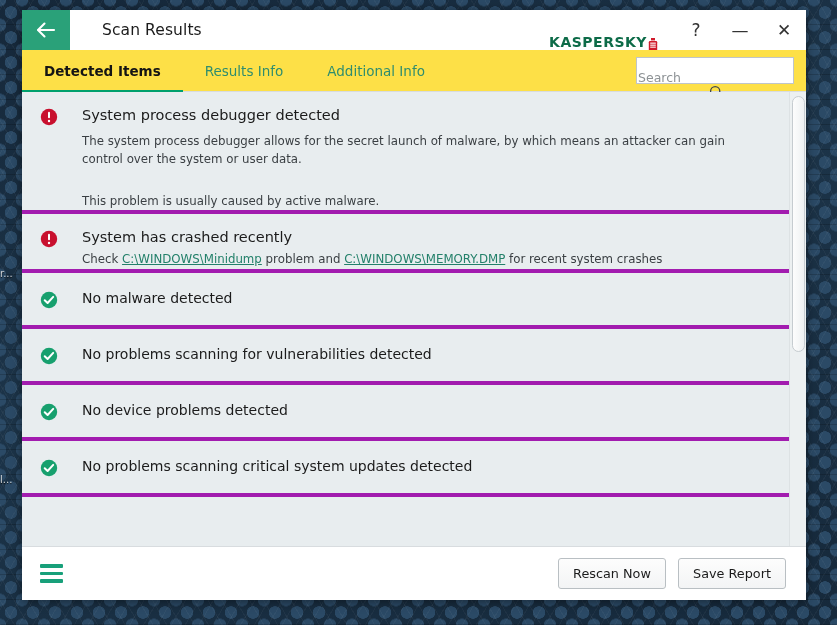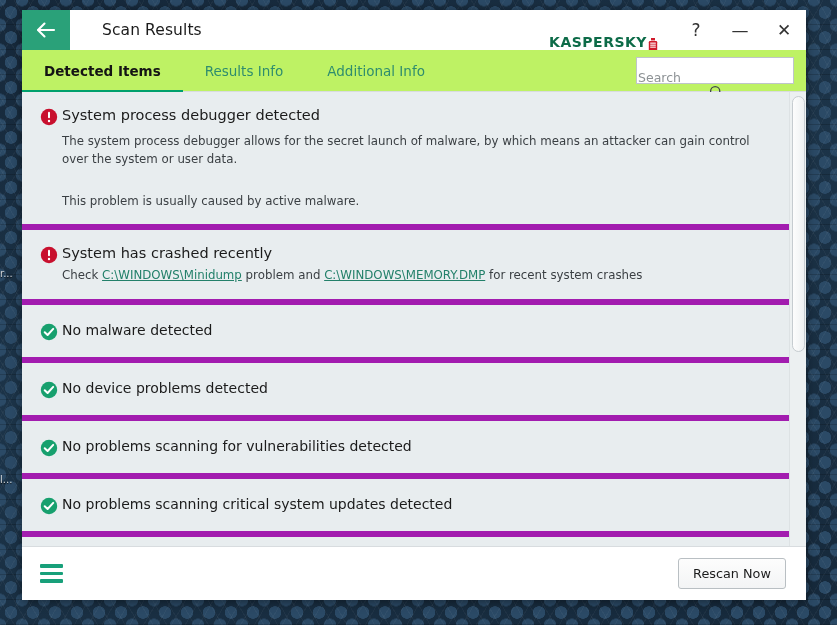--- a/index.html
+++ b/index.html
@@ -115,21 +115,21 @@
     justify-content: center;
     cursor: pointer;
     color: #333;
     font-size: 17px;
     line-height: 1;
   }
 
   
   .tabstrip {
     height: 42px;
-    background: #bef264;
+    background: #fde047;
     display: flex;
     align-items: center;
     padding: 0 0 0 0;
     border-bottom: 1px solid #d8dcdf;
     position: relative;
     flex: 0 0 auto;
   }
   .tab {
     position: relative;
     height: 42px;
@@ -179,25 +179,25 @@
     background: #e8edef;
     position: relative;
     overflow: hidden;
     display: flex;
   }
   .list {
     flex: 1 1 auto;
     overflow: hidden;
   }
   .result-row {
-    border-bottom: 6px solid #a21caf;
-    padding: 14px 20px 14px 18px;
+    border-bottom: 4px solid #a21caf;
+    padding: 14px 20px 0 18px;
     display: flex;
     align-items: flex-start;
-    gap: 4px;
+    gap: 24px;
     background: #e8edef;
   }
   .row-icon { flex: 0 0 auto; margin-top: 2px; width: 18px; height: 18px; }
   .row-body { flex: 1 1 auto; min-width: 0; }
   .row-title {
     font-size: 14.5px;
     color: #1b1b1b;
     line-height: 1.25;
   }
   .row-desc {
@@ -372,33 +372,33 @@
         </div>
 
         <div class="result-row ok">
           <span class="row-icon">
             <svg width="18" height="18" viewBox="0 0 18 18" aria-hidden="true">
               <circle cx="9" cy="9" r="8.2" fill="#17a06e"></circle>
               <path d="M4.7 9.2 L7.6 12 L13.2 5.9" stroke="#ffffff" stroke-width="2" fill="none" stroke-linecap="round" stroke-linejoin="round"></path>
             </svg>
           </span>
           <div class="row-body">
-            <div class="row-title">No device problems detected</div>
+            <div class="row-title">No problems scanning for vulnerabilities detected</div>
           </div>
         </div>
 
         <div class="result-row ok">
           <span class="row-icon">
             <svg width="18" height="18" viewBox="0 0 18 18" aria-hidden="true">
               <circle cx="9" cy="9" r="8.2" fill="#17a06e"></circle>
               <path d="M4.7 9.2 L7.6 12 L13.2 5.9" stroke="#ffffff" stroke-width="2" fill="none" stroke-linecap="round" stroke-linejoin="round"></path>
             </svg>
           </span>
           <div class="row-body">
-            <div class="row-title">No problems scanning for vulnerabilities detected</div>
+            <div class="row-title">No device problems detected</div>
           </div>
         </div>
 
         <div class="result-row ok">
           <span class="row-icon">
             <svg width="18" height="18" viewBox="0 0 18 18" aria-hidden="true">
               <circle cx="9" cy="9" r="8.2" fill="#17a06e"></circle>
               <path d="M4.7 9.2 L7.6 12 L13.2 5.9" stroke="#ffffff" stroke-width="2" fill="none" stroke-linecap="round" stroke-linejoin="round"></path>
             </svg>
           </span>
@@ -415,17 +415,18 @@
     </div>
 
     <div class="footer">
       <div class="hamburger">
         <span></span>
         <span></span>
         <span></span>
       </div>
       <div class="footer-buttons">
         <button class="btn">Rescan Now</button>
+        <button class="btn">Save Report</button>
       </div>
     </div>
 
   </div>
 </div>
 
 </body></html>

